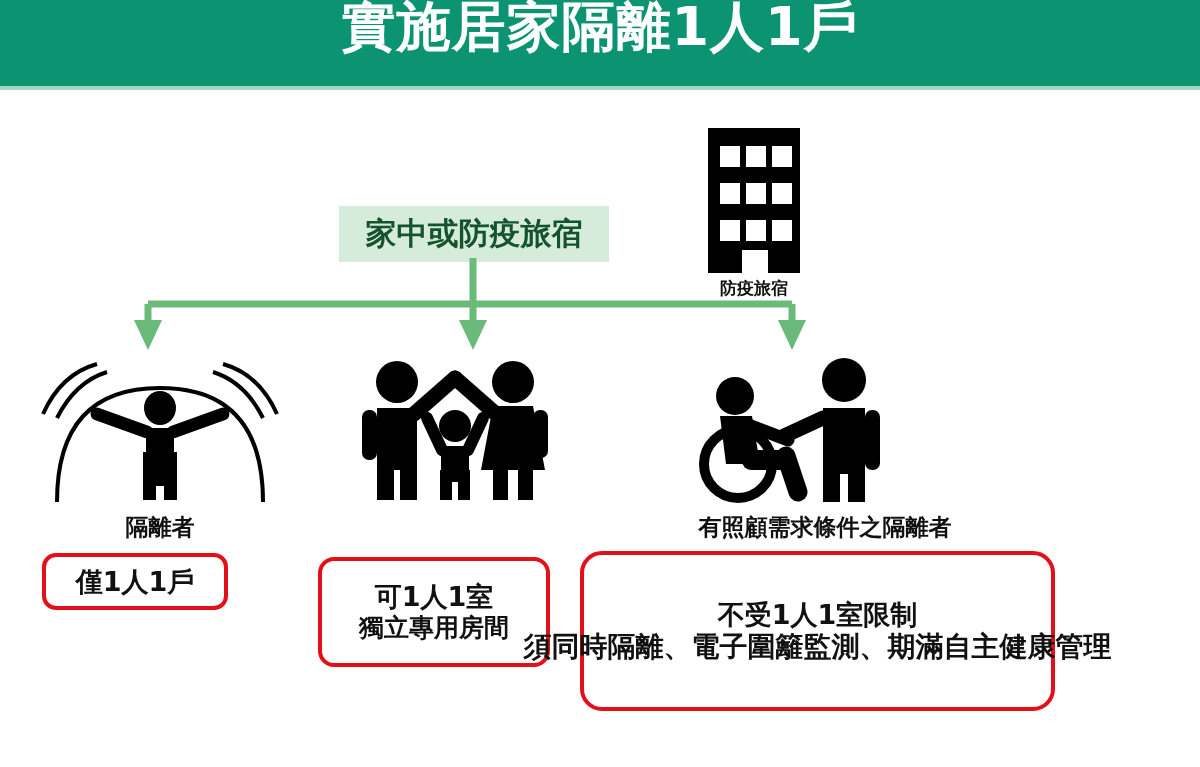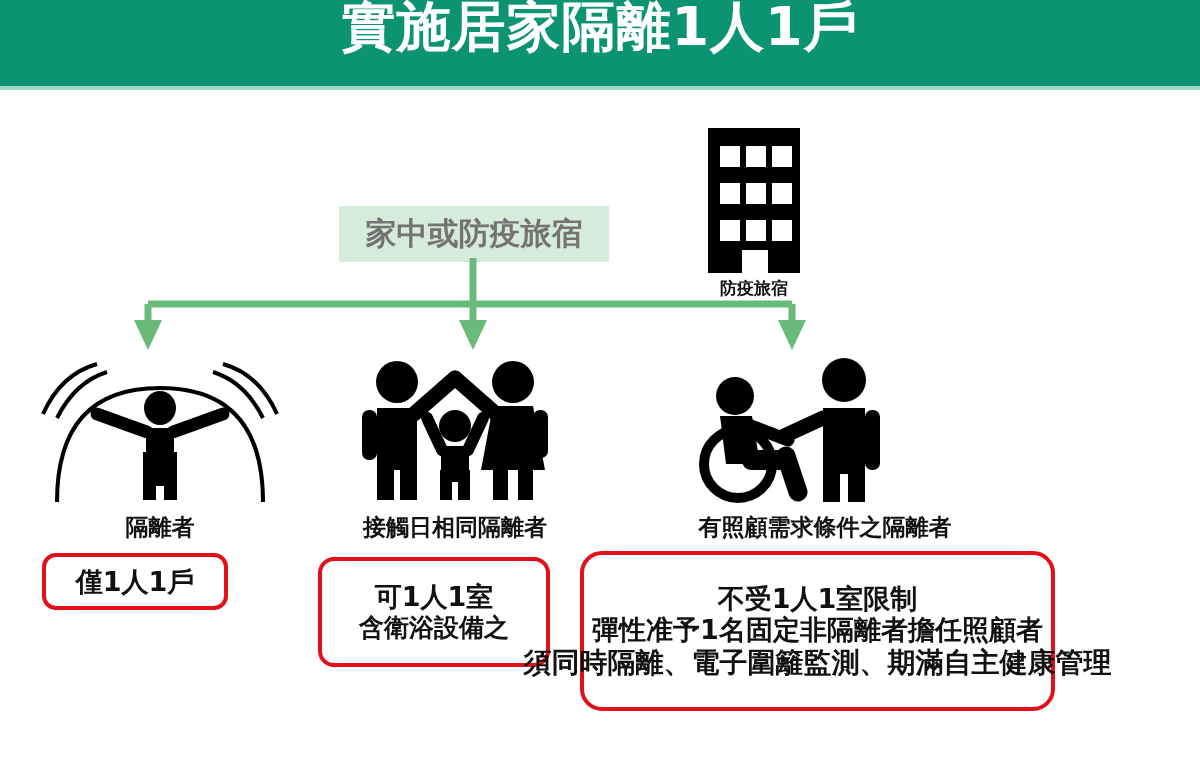--- a/index.html
+++ b/index.html
@@ -50,21 +50,21 @@
     width: 270px;
     height: 56px;
     background: #d6ecdb;
     display: flex;
     align-items: center;
     justify-content: center;
   }
   #source-box-label {
     font-size: 31px;
     font-weight: bold;
-    color: #737373;
+    color: #14532d;
     white-space: nowrap;
   }
 
   
   #venue-icons {
     position: absolute;
     left: 612px;
     top: 128px;
     width: 200px;
     height: 175px;
@@ -247,21 +247,20 @@
     <path d="M166 62 L125 26" stroke="#000" stroke-width="15" stroke-linecap="round" fill="none"></path>
 
     <circle cx="125" cy="74" r="16" fill="#000"></circle>
     <rect x="111" y="94" width="28" height="36" fill="#000"></rect>
     <rect x="110" y="118" width="12" height="30" fill="#000"></rect>
     <rect x="128" y="118" width="12" height="30" fill="#000"></rect>
 
     <path d="M112 98 L97 66" stroke="#000" stroke-width="12" stroke-linecap="round" fill="none"></path>
     <path d="M138 98 L153 66" stroke="#000" stroke-width="12" stroke-linecap="round" fill="none"></path>
   </svg>
-  <div class="person-caption">接觸日相同隔離者</div>
 </div>
 
 <div class="person-group" id="group-care">
   <svg width="330" height="152" viewBox="0 0 330 152">
 
     <circle cx="78" cy="112" r="34" fill="none" stroke="#000" stroke-width="10"></circle>
 
     <circle cx="75" cy="44" r="19" fill="#000"></circle>
 
     <path d="M60 64 L92 64 L100 112 L66 112 Z" fill="#000"></path>
@@ -285,20 +284,19 @@
   </svg>
   <div class="person-caption">有照顧需求條件之隔離者</div>
 </div>
 
 <div class="rule-box" id="rule-box-solo">
   <div class="rule-line rule-lg">僅1人1戶</div>
 </div>
 
 <div class="rule-box" id="rule-box-family">
   <div class="rule-line rule-lg">可1人1室</div>
-  <div class="rule-line rule-md">含衛浴設備之</div>
+  <div class="rule-line rule-md">獨立專用房間</div>
 </div>
 
 <div class="rule-box" id="rule-box-care">
   <div class="rule-line rule-lg">不受1人1室限制</div>
-  <div class="rule-line rule-lg">彈性准予1名固定非隔離者擔任照顧者</div>
   <div class="rule-line rule-sm">須同時隔離、電子圍籬監測、期滿自主健康管理</div>
 </div>
 
 </body></html>

